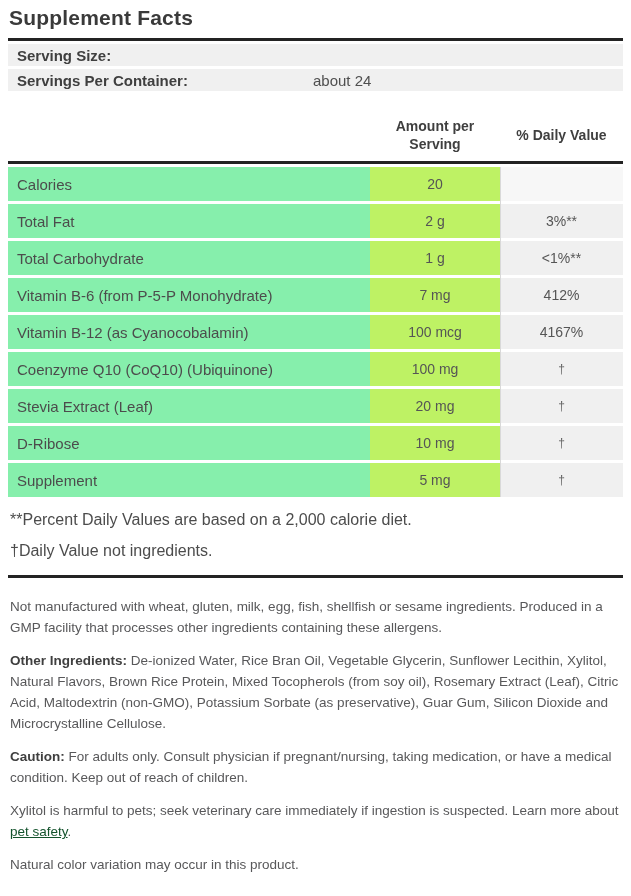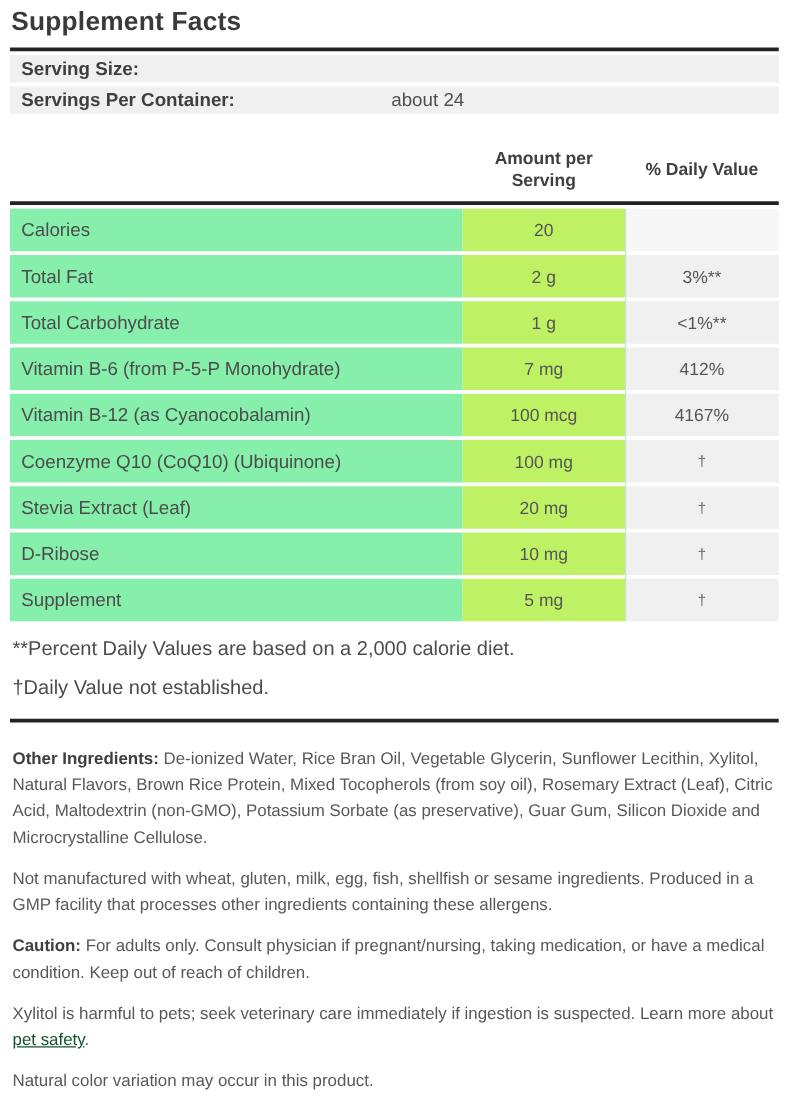--- a/index.html
+++ b/index.html
@@ -143,29 +143,29 @@
     </div>
     <div class="trow">
       <div class="col-name">Supplement</div>
       <div class="col-amt">5 mg</div>
       <div class="col-dv dagger">†</div>
     </div>
   </div>
 
   <div class="footnotes">
     <div class="footnote">**Percent Daily Values are based on a 2,000 calorie diet.</div>
-    <div class="footnote">†Daily Value not established.</div>
+    <div class="footnote">†Daily Value not ingredients.</div>
   </div>
 
   <div class="thick-rule bottom-rule-gap"></div>
 
   <div class="paras">
+    <p class="para">Not manufactured with wheat, gluten, milk, egg, fish, shellfish or sesame ingredients. Produced in a GMP facility that processes other ingredients containing these allergens.</p>
+
     <p class="para"><b>Other Ingredients:</b><span> De-ionized Water, Rice Bran Oil, Vegetable Glycerin, Sunflower Lecithin, Xylitol, Natural Flavors, Brown Rice Protein, Mixed Tocopherols (from soy oil), Rosemary Extract (Leaf), Citric Acid, Maltodextrin (non-GMO), Potassium Sorbate (as preservative), Guar Gum, Silicon Dioxide and Microcrystalline Cellulose.</span></p>
-
-    <p class="para">Not manufactured with wheat, gluten, milk, egg, fish, shellfish or sesame ingredients. Produced in a GMP facility that processes other ingredients containing these allergens.</p>
 
     <p class="para"><b>Caution:</b><span> For adults only. Consult physician if pregnant/nursing, taking medication, or have a medical condition. Keep out of reach of children.</span></p>
 
     <p class="para"><span>Xylitol is harmful to pets; seek veterinary care immediately if ingestion is suspected. Learn more about </span><a class="link">pet safety</a><span>.</span></p>
 
     <p class="para">Natural color variation may occur in this product.</p>
   </div>
 
 </div>
 

